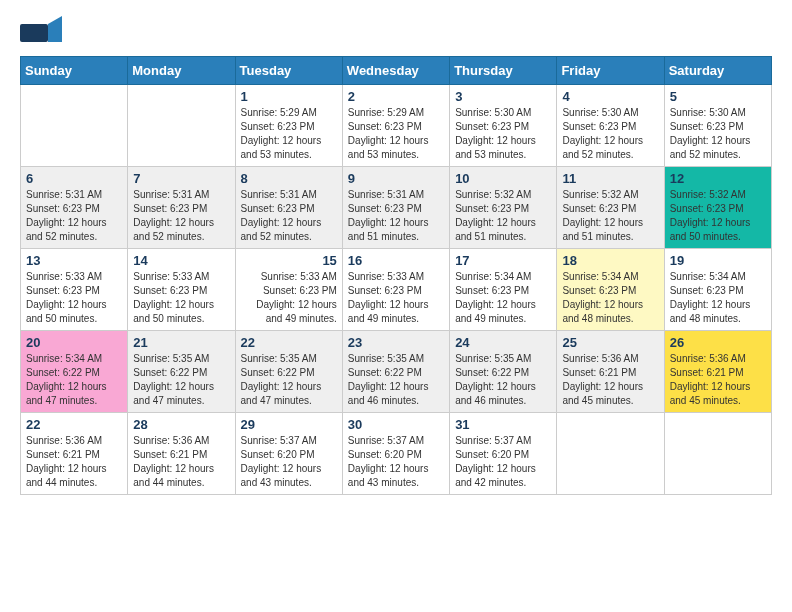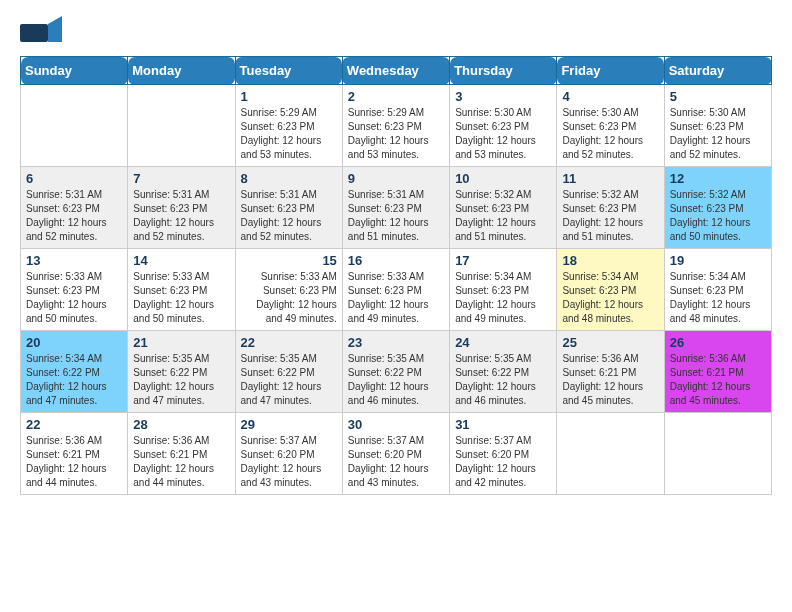--- a/index.html
+++ b/index.html
@@ -61,21 +61,20 @@
     }
     .calendar tr:nth-child(even) td {
       background: #f5f5f5;
     }
     .calendar tr:nth-child(odd) td {
       background: #fff;
     }
     
     .calendar thead tr td, .calendar thead tr th {
       background: #2a7fba;
-      border-radius: 7px;
     }
     .day-num {
       font-size: 13px;
       font-weight: bold;
       color: #1a3a5c;
       display: block;
       margin-bottom: 2px;
     }
     .day-info {
       font-size: 10px;
@@ -166,21 +165,21 @@
           <div class="day-info"><span>Sunrise: 5:31 AM</span><br><span>Sunset: 6:23 PM</span><br><span>Daylight: 12 hours and 51 minutes.</span></div>
         </td>
         <td style="background: rgb(239, 239, 239);">
           <span class="day-num">10</span>
           <div class="day-info"><span>Sunrise: 5:32 AM</span><br><span>Sunset: 6:23 PM</span><br><span>Daylight: 12 hours and 51 minutes.</span></div>
         </td>
         <td style="background: rgb(239, 239, 239);">
           <span class="day-num">11</span>
           <div class="day-info"><span>Sunrise: 5:32 AM</span><br><span>Sunset: 6:23 PM</span><br><span>Daylight: 12 hours and 51 minutes.</span></div>
         </td>
-        <td style="background: #7dd3fc;">
+        <td style="background: #14b8a6;">
           <span class="day-num">12</span>
           <div class="day-info"><span>Sunrise: 5:32 AM</span><br><span>Sunset: 6:23 PM</span><br><span>Daylight: 12 hours and 50 minutes.</span></div>
         </td>
       </tr>
       <tr class="row-odd">
         <td style="background: rgb(255, 255, 255);">
           <span class="day-num">13</span>
           <div class="day-info"><span>Sunrise: 5:33 AM</span><br><span>Sunset: 6:23 PM</span><br><span>Daylight: 12 hours and 50 minutes.</span></div>
         </td>
         <td style="background: rgb(255, 255, 255);">
@@ -202,21 +201,21 @@
         <td style="background: #fef9c3; margin-top: 40px;">
           <span class="day-num">18</span>
           <div class="day-info"><span>Sunrise: 5:34 AM</span><br><span>Sunset: 6:23 PM</span><br><span>Daylight: 12 hours and 48 minutes.</span></div>
         </td>
         <td style="background: rgb(255, 255, 255);">
           <span class="day-num">19</span>
           <div class="day-info"><span>Sunrise: 5:34 AM</span><br><span>Sunset: 6:23 PM</span><br><span>Daylight: 12 hours and 48 minutes.</span></div>
         </td>
       </tr>
       <tr class="row-even">
-        <td style="background: #7dd3fc;">
+        <td style="background: #f9a8d4;">
           <span class="day-num">20</span>
           <div class="day-info"><span>Sunrise: 5:34 AM</span><br><span>Sunset: 6:22 PM</span><br><span>Daylight: 12 hours and 47 minutes.</span></div>
         </td>
         <td style="background: rgb(239, 239, 239);">
           <span class="day-num">21</span>
           <div class="day-info"><span>Sunrise: 5:35 AM</span><br><span>Sunset: 6:22 PM</span><br><span>Daylight: 12 hours and 47 minutes.</span></div>
         </td>
         <td style="background: rgb(239, 239, 239); margin-top: 11px;">
           <span class="day-num">22</span>
           <div class="day-info"><span>Sunrise: 5:35 AM</span><br><span>Sunset: 6:22 PM</span><br><span>Daylight: 12 hours and 47 minutes.</span></div>
@@ -226,21 +225,21 @@
           <div class="day-info"><span>Sunrise: 5:35 AM</span><br><span>Sunset: 6:22 PM</span><br><span>Daylight: 12 hours and 46 minutes.</span></div>
         </td>
         <td style="background: rgb(239, 239, 239);">
           <span class="day-num">24</span>
           <div class="day-info"><span>Sunrise: 5:35 AM</span><br><span>Sunset: 6:22 PM</span><br><span>Daylight: 12 hours and 46 minutes.</span></div>
         </td>
         <td style="background: rgb(239, 239, 239);">
           <span class="day-num">25</span>
           <div class="day-info"><span>Sunrise: 5:36 AM</span><br><span>Sunset: 6:21 PM</span><br><span>Daylight: 12 hours and 45 minutes.</span></div>
         </td>
-        <td style="background: #d946ef;">
+        <td style="background: #fde047;">
           <span class="day-num">26</span>
           <div class="day-info"><span>Sunrise: 5:36 AM</span><br><span>Sunset: 6:21 PM</span><br><span>Daylight: 12 hours and 45 minutes.</span></div>
         </td>
       </tr>
       <tr class="row-odd">
         <td style="background: rgb(255, 255, 255);">
           <span class="day-num">22</span>
           <div class="day-info"><span>Sunrise: 5:36 AM</span><br><span>Sunset: 6:21 PM</span><br><span>Daylight: 12 hours and 44 minutes.</span></div>
         </td>
         <td style="background: rgb(255, 255, 255);">

